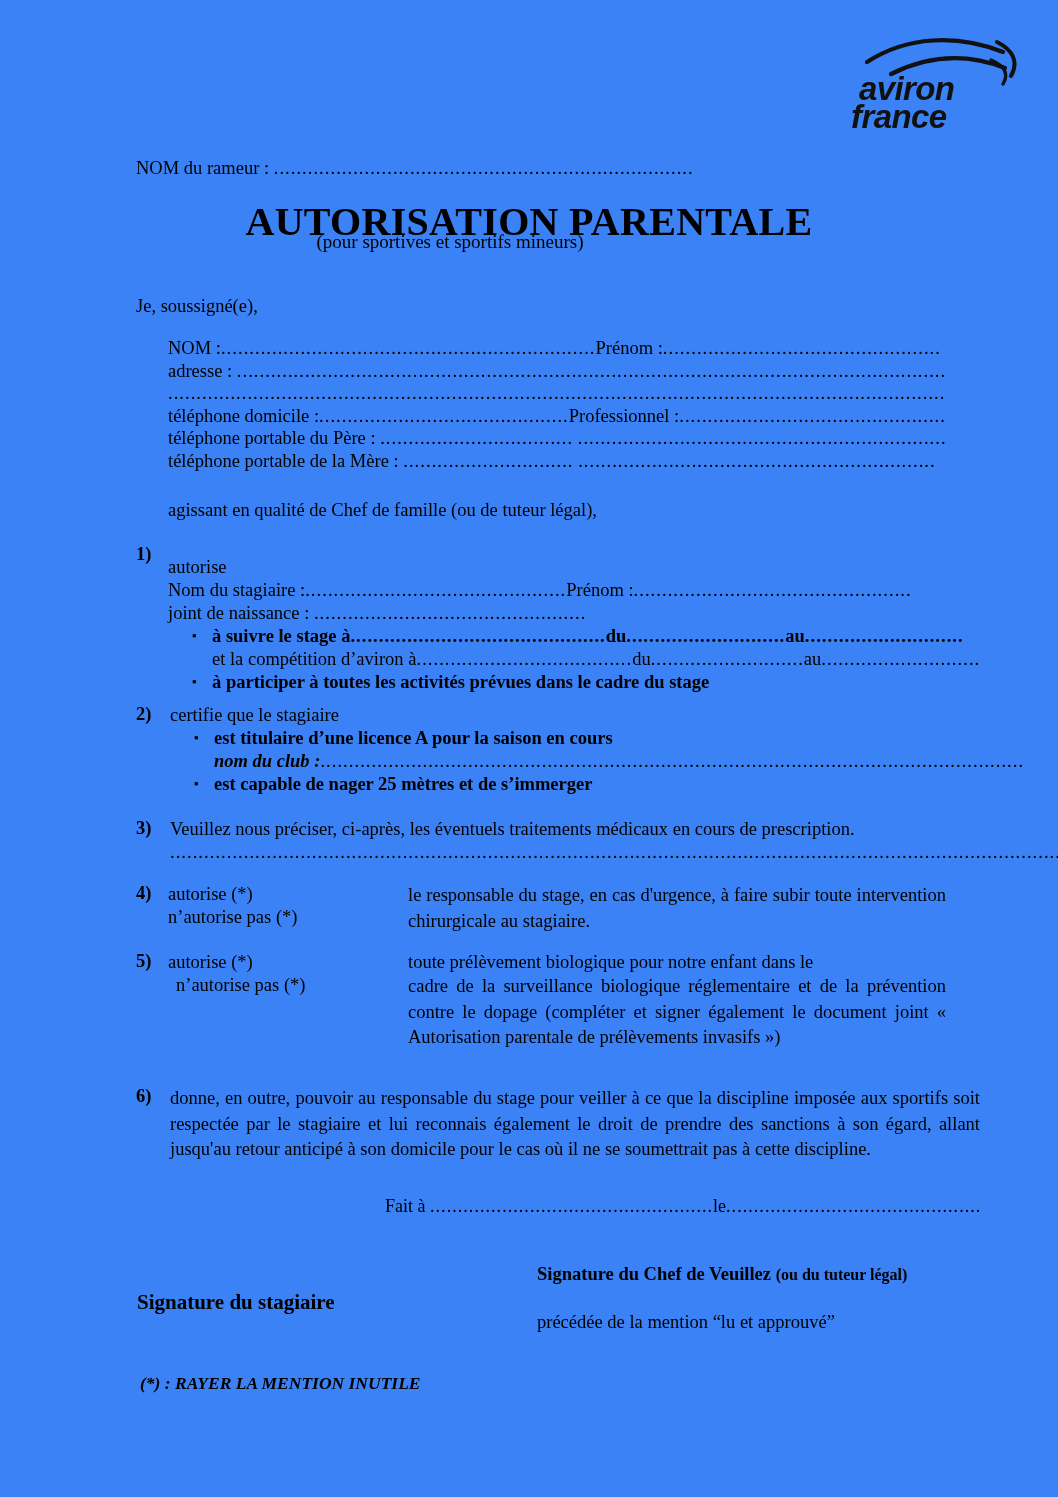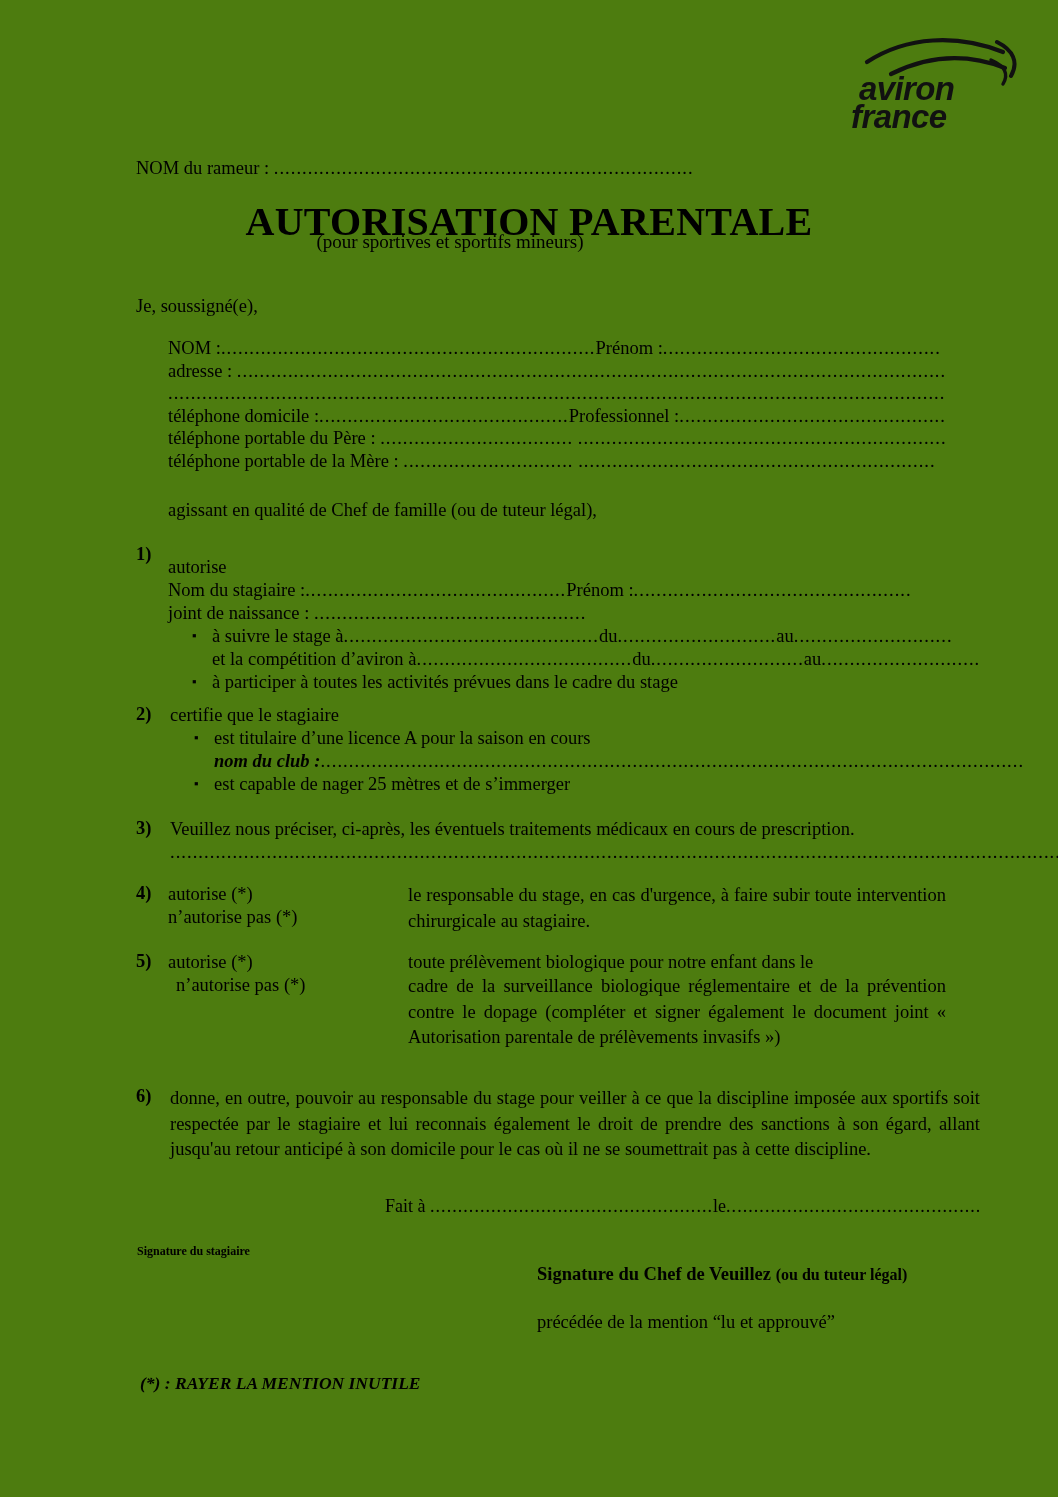--- a/index.html
+++ b/index.html
@@ -9,21 +9,21 @@
     background: #ffffff;
   }
   body {
     font-family: "Liberation Serif", "DejaVu Serif", serif;
     color: #000000;
   }
   .page {
     position: relative;
     width: 1058px;
     height: 1497px;
-    background: #4d7c0f;
+    background: #3b82f6;
     overflow: hidden;
   }
 
   
   .logo {
     position: absolute;
     left: 845px;
     top: 28px;
     width: 185px;
     height: 105px;
@@ -111,20 +111,21 @@
     line-height: 25.5px;
   }
 
   .line { line-height: 23px; white-space: nowrap; }
 
   
   .bul {
     position: relative;
     padding-left: 44px;
     line-height: 23px;
+    font-weight: bold;
   }
   .bul::before {
     content: "\25AA";
     position: absolute;
     left: 24px;
     top: -1px;
     font-size: 13px;
   }
   .bulcont { padding-left: 44px; line-height: 23px; }
 
@@ -141,22 +142,22 @@
   .faitline {
     left: 385px;
     top: 1196px;
     width: 560px;
     font-size: 18px;
     white-space: nowrap;
   }
 
   .sig-left {
     left: 137px;
-    top: 1244px;
-    font-size: 12px;
+    top: 1290px;
+    font-size: 21px;
     font-weight: bold;
   }
   .sig-right {
     left: 537px;
     top: 1264px;
     font-size: 18.5px;
     font-weight: bold;
     white-space: nowrap;
   }
   .sig-right .small { font-size: 16px; }

